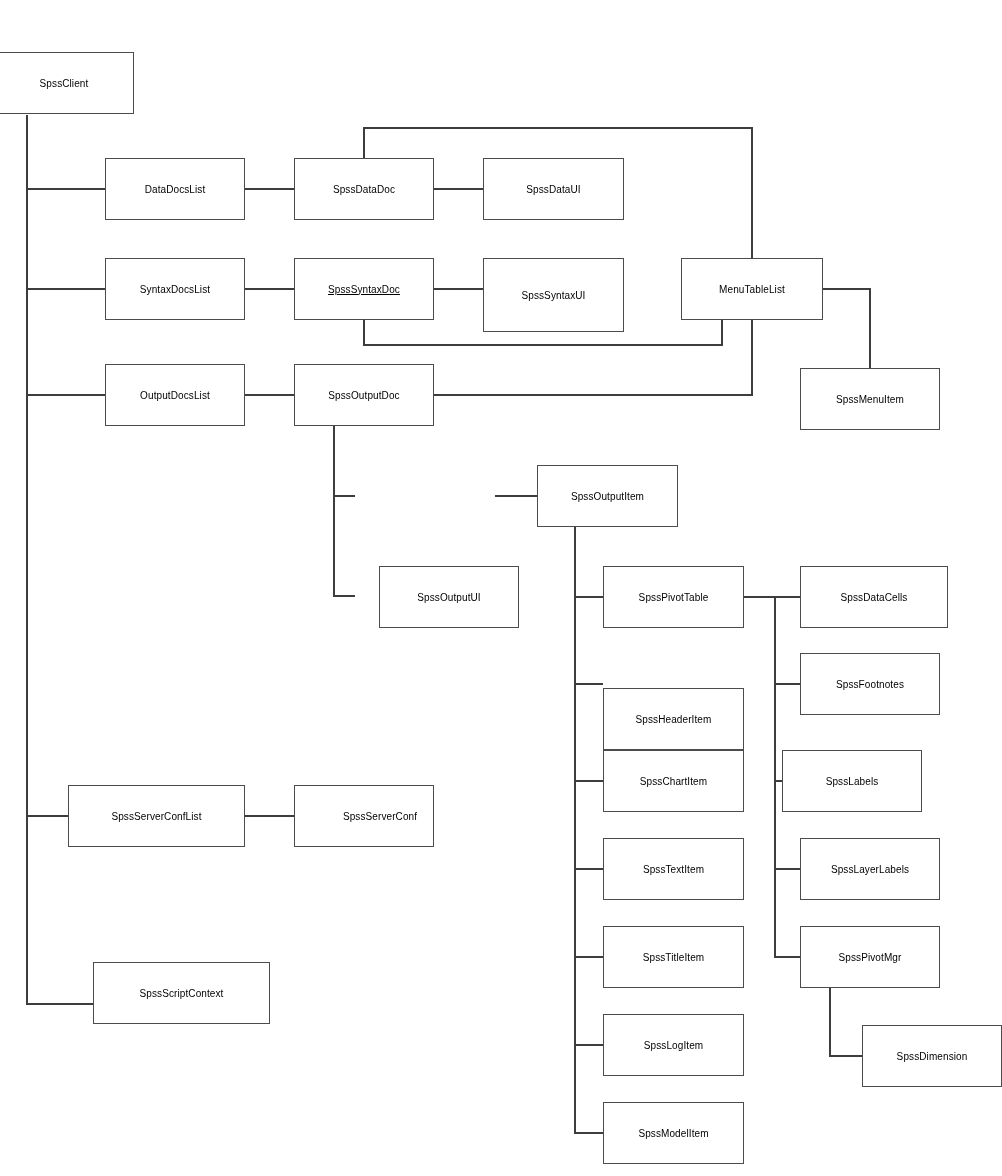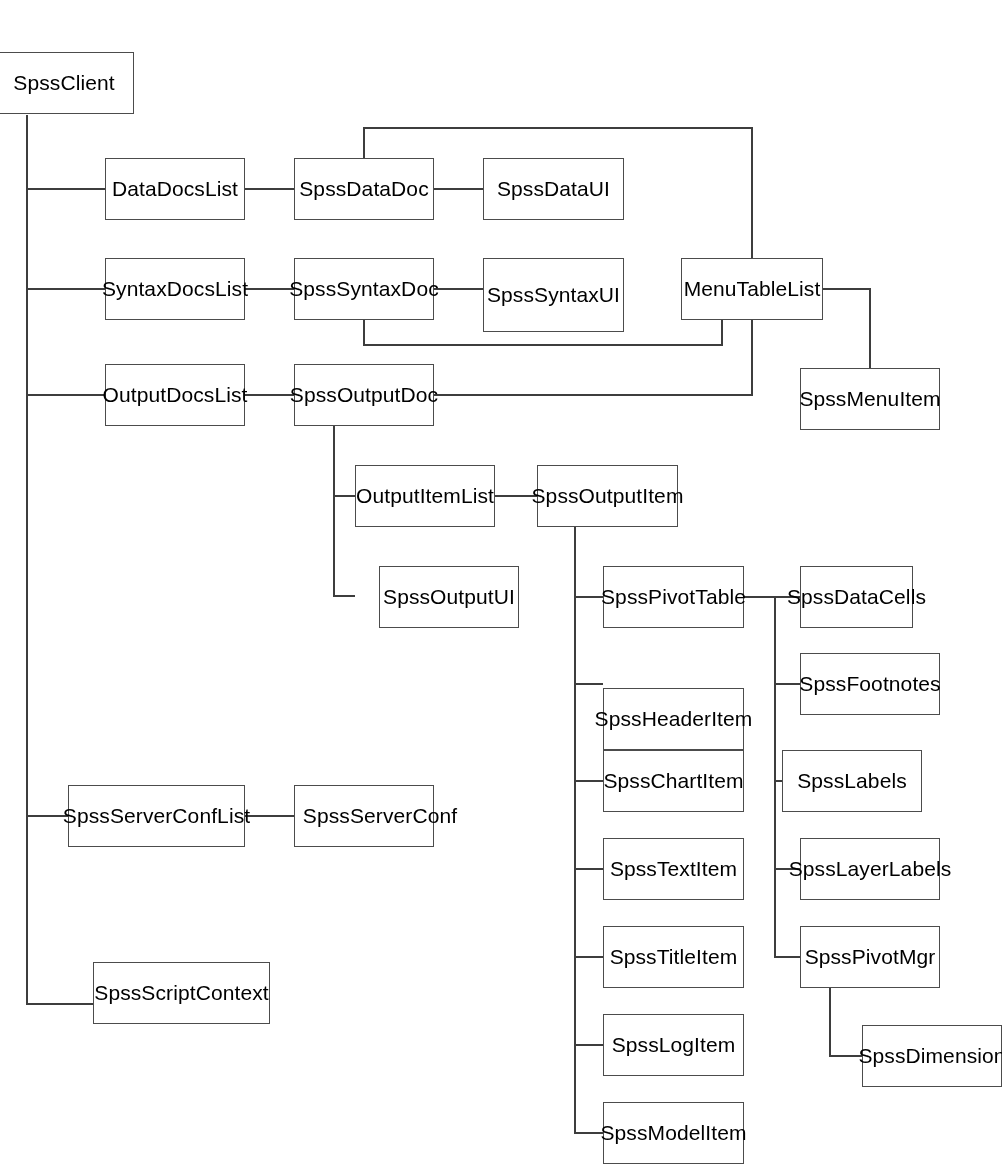--- a/index.html
+++ b/index.html
@@ -35,21 +35,21 @@
     position: absolute;
     box-sizing: border-box;
     background: #ffffff;
     border: 1.6px solid #4c4c4c;
     display: flex;
     align-items: center;
     justify-content: center;
   }
   .node .node-label {
     font-family: "Liberation Sans", sans-serif;
-    font-size: 21px;
+    font-size: 10px;
     color: #000000;
     line-height: 1.1;
     white-space: nowrap;
     letter-spacing: 0.1px;
   }
 </style>
 </head>
 <body>
 
 <div id="diagram-root">
@@ -94,51 +94,48 @@
       </div>
       <div class="node" style="left: 294px; top: 158px; width: 140px; height: 62px;">
         <span class="node-label">SpssDataDoc</span>
       </div>
       <div class="node" style="left: 483px; top: 158px; width: 141px; height: 62px;">
         <span class="node-label">SpssDataUI</span>
       </div>
       <div class="node" style="left: 105px; top: 258px; width: 140px; height: 62px;">
         <span class="node-label">SyntaxDocsList</span>
       </div>
-      <div class="node" style="left: 294px; top: 258px; width: 140px; height: 62px;">
+      <div class="node" style="left: 294px; top: 258px; width: 140px; height: 62px; text-decoration: underline;">
         <span class="node-label">SpssSyntaxDoc</span>
       </div>
       <div class="node" style="left: 483px; top: 258px; width: 141px; height: 74px;">
         <span class="node-label">SpssSyntaxUI</span>
       </div>
       <div class="node" style="left: 681px; top: 258px; width: 142px; height: 62px;">
         <span class="node-label">MenuTableList</span>
       </div>
       <div class="node" style="left: 105px; top: 364px; width: 140px; height: 62px;">
         <span class="node-label">OutputDocsList</span>
       </div>
       <div class="node" style="left: 294px; top: 364px; width: 140px; height: 62px;">
         <span class="node-label">SpssOutputDoc</span>
       </div>
       <div class="node" style="left: 800px; top: 368px; width: 140px; height: 62px;">
         <span class="node-label">SpssMenuItem</span>
       </div>
-      <div class="node" style="left: 355px; top: 465px; width: 140px; height: 62px;">
-        <span class="node-label">OutputItemList</span>
-      </div>
       <div class="node" style="left: 537px; top: 465px; width: 141px; height: 62px;">
         <span class="node-label">SpssOutputItem</span>
       </div>
       <div class="node" style="left: 355px; top: 566px; width: 140px; height: 62px; margin-left: 24px;">
         <span class="node-label">SpssOutputUI</span>
       </div>
       <div class="node" style="left: 603px; top: 566px; width: 141px; height: 62px;">
         <span class="node-label">SpssPivotTable</span>
       </div>
-      <div class="node" style="left: 800px; top: 566px; width: 113px; height: 62px; align-items: center;">
+      <div class="node" style="left: 800px; top: 566px; width: 148px; height: 62px; align-items: center;">
         <span class="node-label">SpssDataCells</span>
       </div>
       <div class="node" style="left: 603px; top: 688px; width: 141px; height: 62px;">
         <span class="node-label">SpssHeaderItem</span>
       </div>
       <div class="node" style="left: 800px; top: 653px; width: 140px; height: 62px;">
         <span class="node-label">SpssFootnotes</span>
       </div>
       <div class="node" style="left: 603px; top: 750px; width: 141px; height: 62px;">
         <span class="node-label">SpssChartItem</span>

